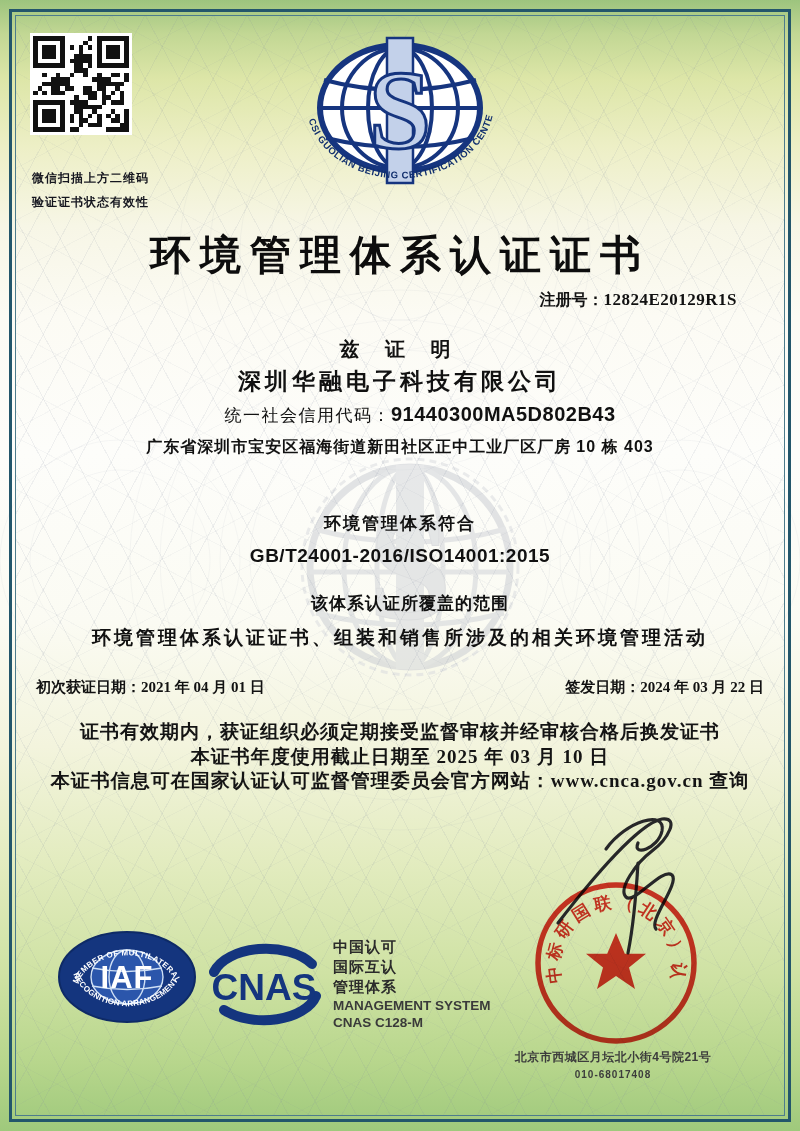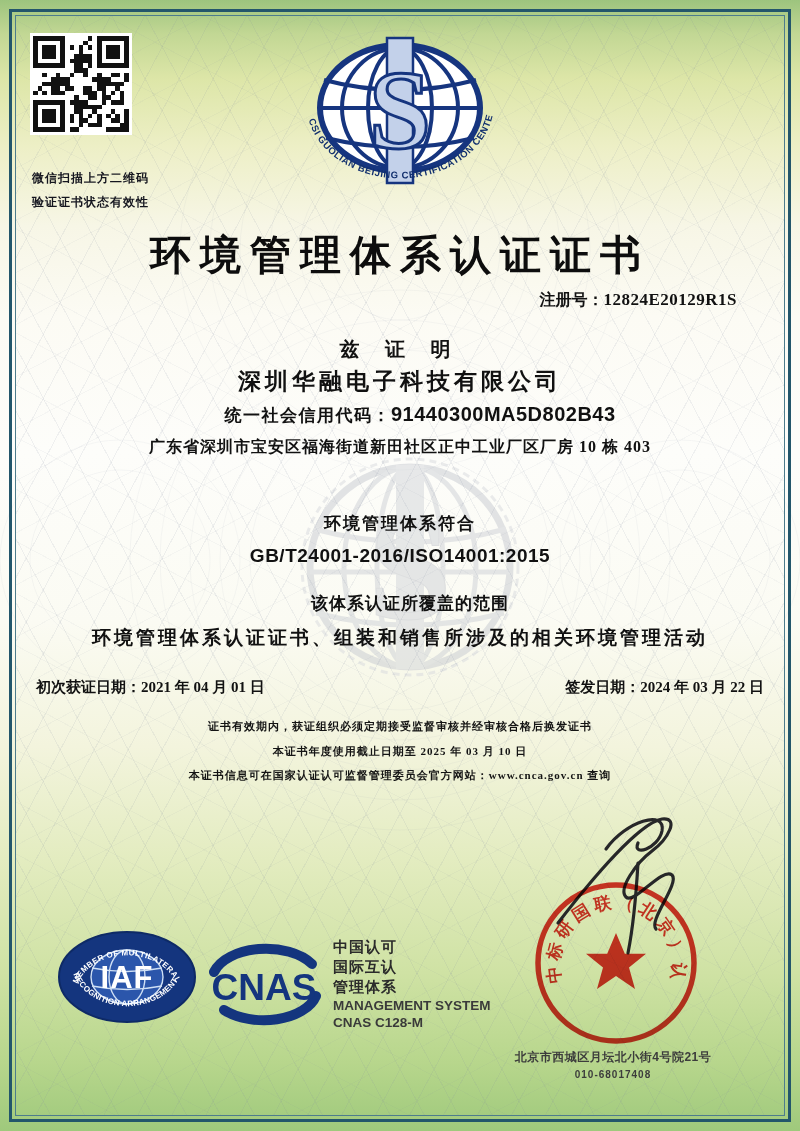--- a/index.html
+++ b/index.html
@@ -29,33 +29,33 @@
   .qr-caption{left:32px; width:220px; font-size:12px; letter-spacing:1px; color:#15161f; font-weight:600;margin-top:36px;}
 
   .title{top:228px; font-size:41px; font-weight:800; letter-spacing:9px; color:#0d0d0d;}
   .regline{top:290px; left:0; width:737px; text-align:right;}
   .reg-label{font-size:16px; font-weight:700;}
   .reg-no{font-size:17px; font-weight:600; letter-spacing:.5px;}
 
   .certify{top:336px; font-size:20px; font-weight:800; letter-spacing:10px;}
   .company{top:366px; font-size:23px; font-weight:800; letter-spacing:4px;}
   .credit{top:403px; font-size:17px;}
-  .credit-label{font-weight:700; letter-spacing:1.5px;margin-left:40px;}
+  .credit-label{font-weight:400; letter-spacing:1.5px;margin-left:40px;}
   .credit-code{font-family:"Liberation Sans",sans-serif; font-size:20px; font-weight:800; letter-spacing:.5px;}
   .address{top:437px; font-size:16px; font-weight:600; letter-spacing:1px;}
-  .address-bold{font-family:Liberation Serif, serif; font-weight:800; letter-spacing:1px;}
+  .address-bold{font-family:Liberation Sans, sans-serif; font-weight:800; letter-spacing:1px;}
 
   .conform{top:512px; font-size:17px; font-weight:800; letter-spacing:2px;}
   .standard{top:545px; font-size:19px; font-weight:800; letter-spacing:.5px;}
   .scope-title{top:592px; font-size:17px; font-weight:800; letter-spacing:1px;padding-left:20px;}
   .scope{top:625px; font-size:19px; font-weight:800; letter-spacing:3px;}
 
   .dates{top:678px; left:0; width:800px; display:flex; justify-content:space-between;
          padding:0 36px; box-sizing:border-box; font-size:15px; font-weight:600;}
-  .notes{left:0; width:800px; text-align:center; font-size:11px; font-weight:600; letter-spacing:1px; color:#141414;}
+  .notes{left:0; width:800px; text-align:center; font-size:19px; font-weight:600; letter-spacing:1px; color:#141414;}
   .n1{top:719px;} .n2{top:744px;} .n3{top:768px;}
 
   .issuer-line{top:998px; left:478px; width:300px; font-size:21px; font-weight:800; letter-spacing:.5px; color:#101010;}
   .cnas-text{top:937px; left:333px; width:160px; color:#2b2b2b;}
   .cnas-text .zh{font-size:15px; font-weight:800; line-height:20px; letter-spacing:1px;}
   .cnas-text .en{font-size:13.5px; font-weight:800; line-height:17px; color:#3a3a3a;}
   .footer{top:1049px; left:448px; width:330px; text-align:center; color:#3c3c3c; font-weight:700;}
   .footer .l1{font-size:12px; letter-spacing:.5px;}
   .footer .l2{font-size:10px; margin-top:3px; letter-spacing:1px;}
   svg text{user-select:none;}

